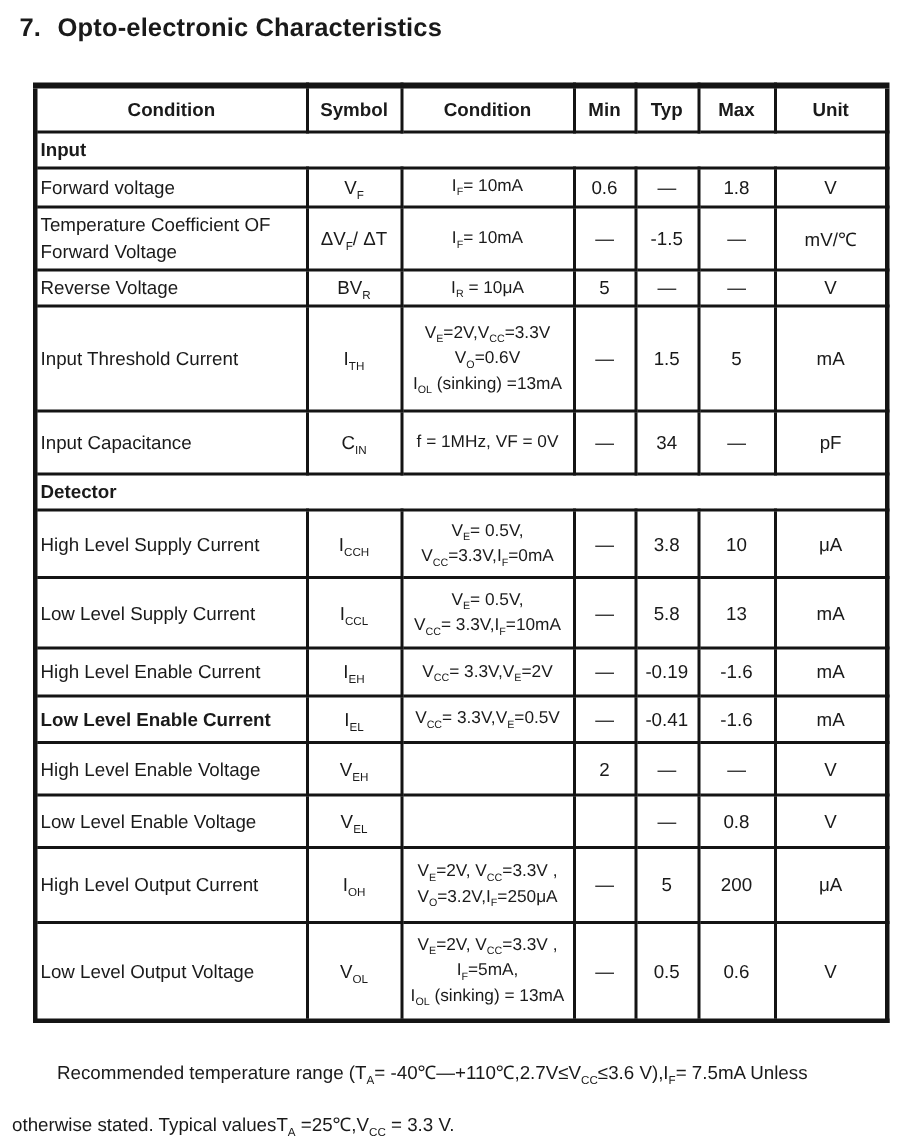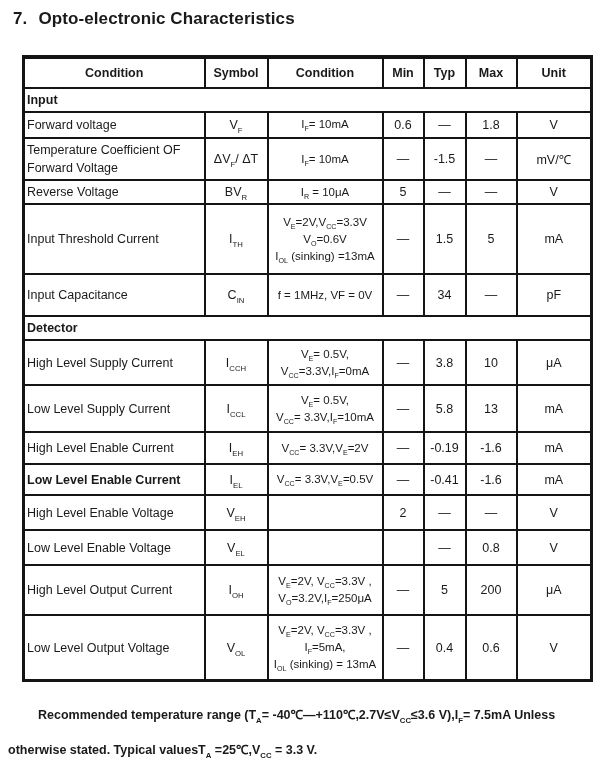--- a/index.html
+++ b/index.html
@@ -59,21 +59,20 @@
     font-size: 11.5px;
     line-height: 1.5;
     padding: 2px 1px;
   }
   td.num { text-align: center; font-size: 12.5px; }
   sub { font-size: 0.62em; line-height: 0; letter-spacing: 0; }
 
   .note {
     font-size: 12.5px;
     line-height: 1.3;
-    font-weight: bold;
   }
   .note1 { margin: 25px 20px 0 38px; }
   .note2 { margin: 19px 20px 0 8px; }
 </style>
 </head>
 <body>
 
 <div class="page">
 
   <h1 class="title">
@@ -214,21 +213,21 @@
           <td class="num">—</td>
           <td class="num">5</td>
           <td class="num">200</td>
           <td class="num">μA</td>
         </tr>
         <tr>
           <td class="param" style="height: 65px;">Low Level Output Voltage</td>
           <td class="sym">V<sub>OL</sub></td>
           <td class="cond">V<sub>E</sub>=2V, V<sub>CC</sub>=3.3V ,<br>I<sub>F</sub>=5mA,<br>I<sub>OL</sub> (sinking) = 13mA</td>
           <td class="num">—</td>
-          <td class="num">0.4</td>
+          <td class="num">0.5</td>
           <td class="num">0.6</td>
           <td class="num">V</td>
         </tr>
       </tbody>
   </table>
 
   <p class="note note1">Recommended temperature range (T<sub>A</sub>= -40℃—+110℃,2.7V≤V<sub>CC</sub>≤3.6 V),I<sub>F</sub>= 7.5mA Unless</p>
   <p class="note note2">otherwise stated. Typical valuesT<sub>A</sub> =25℃,V<sub>CC</sub> = 3.3 V.</p>
 
 </div>

